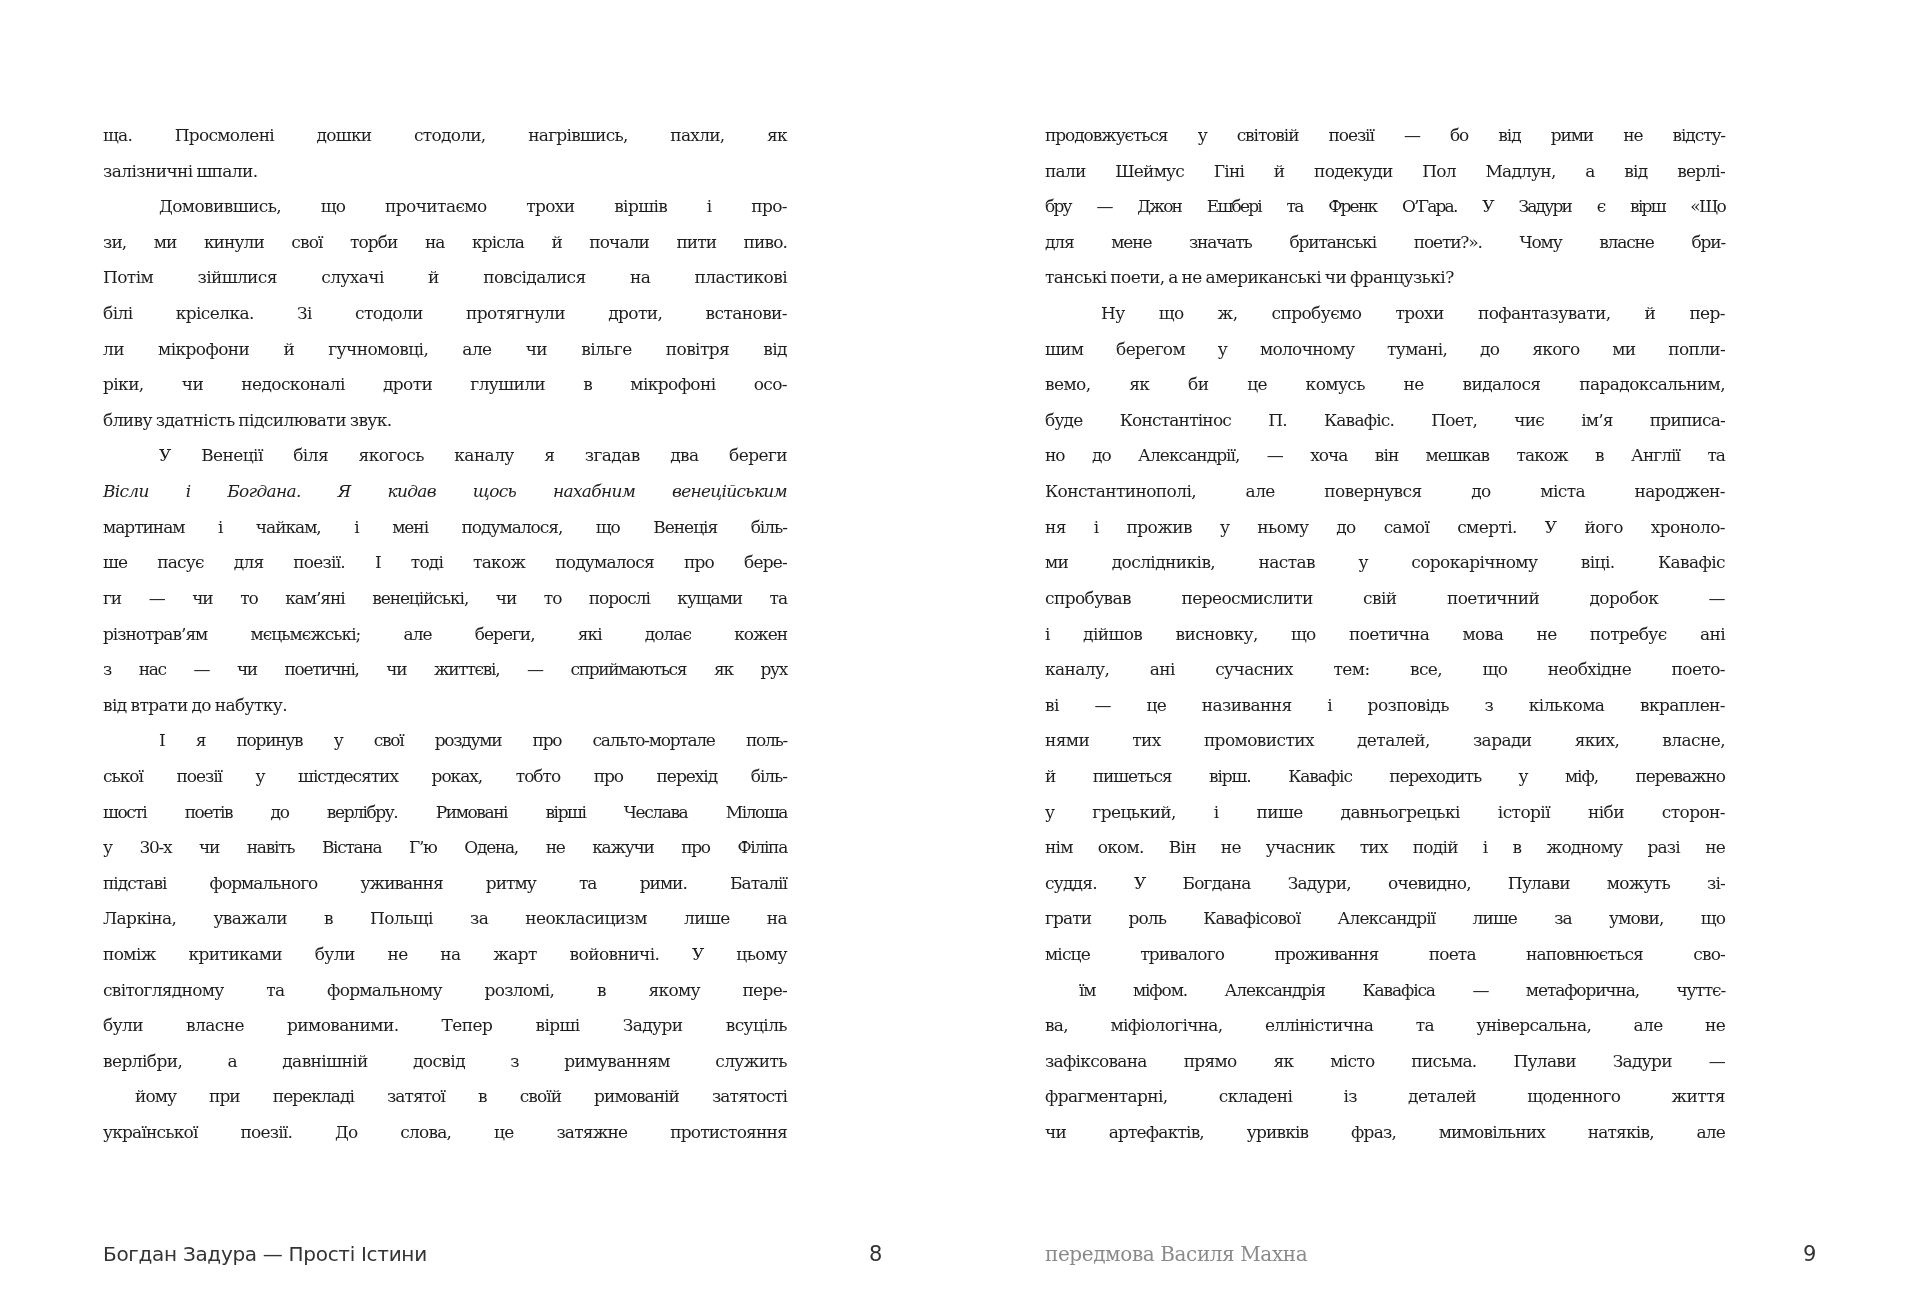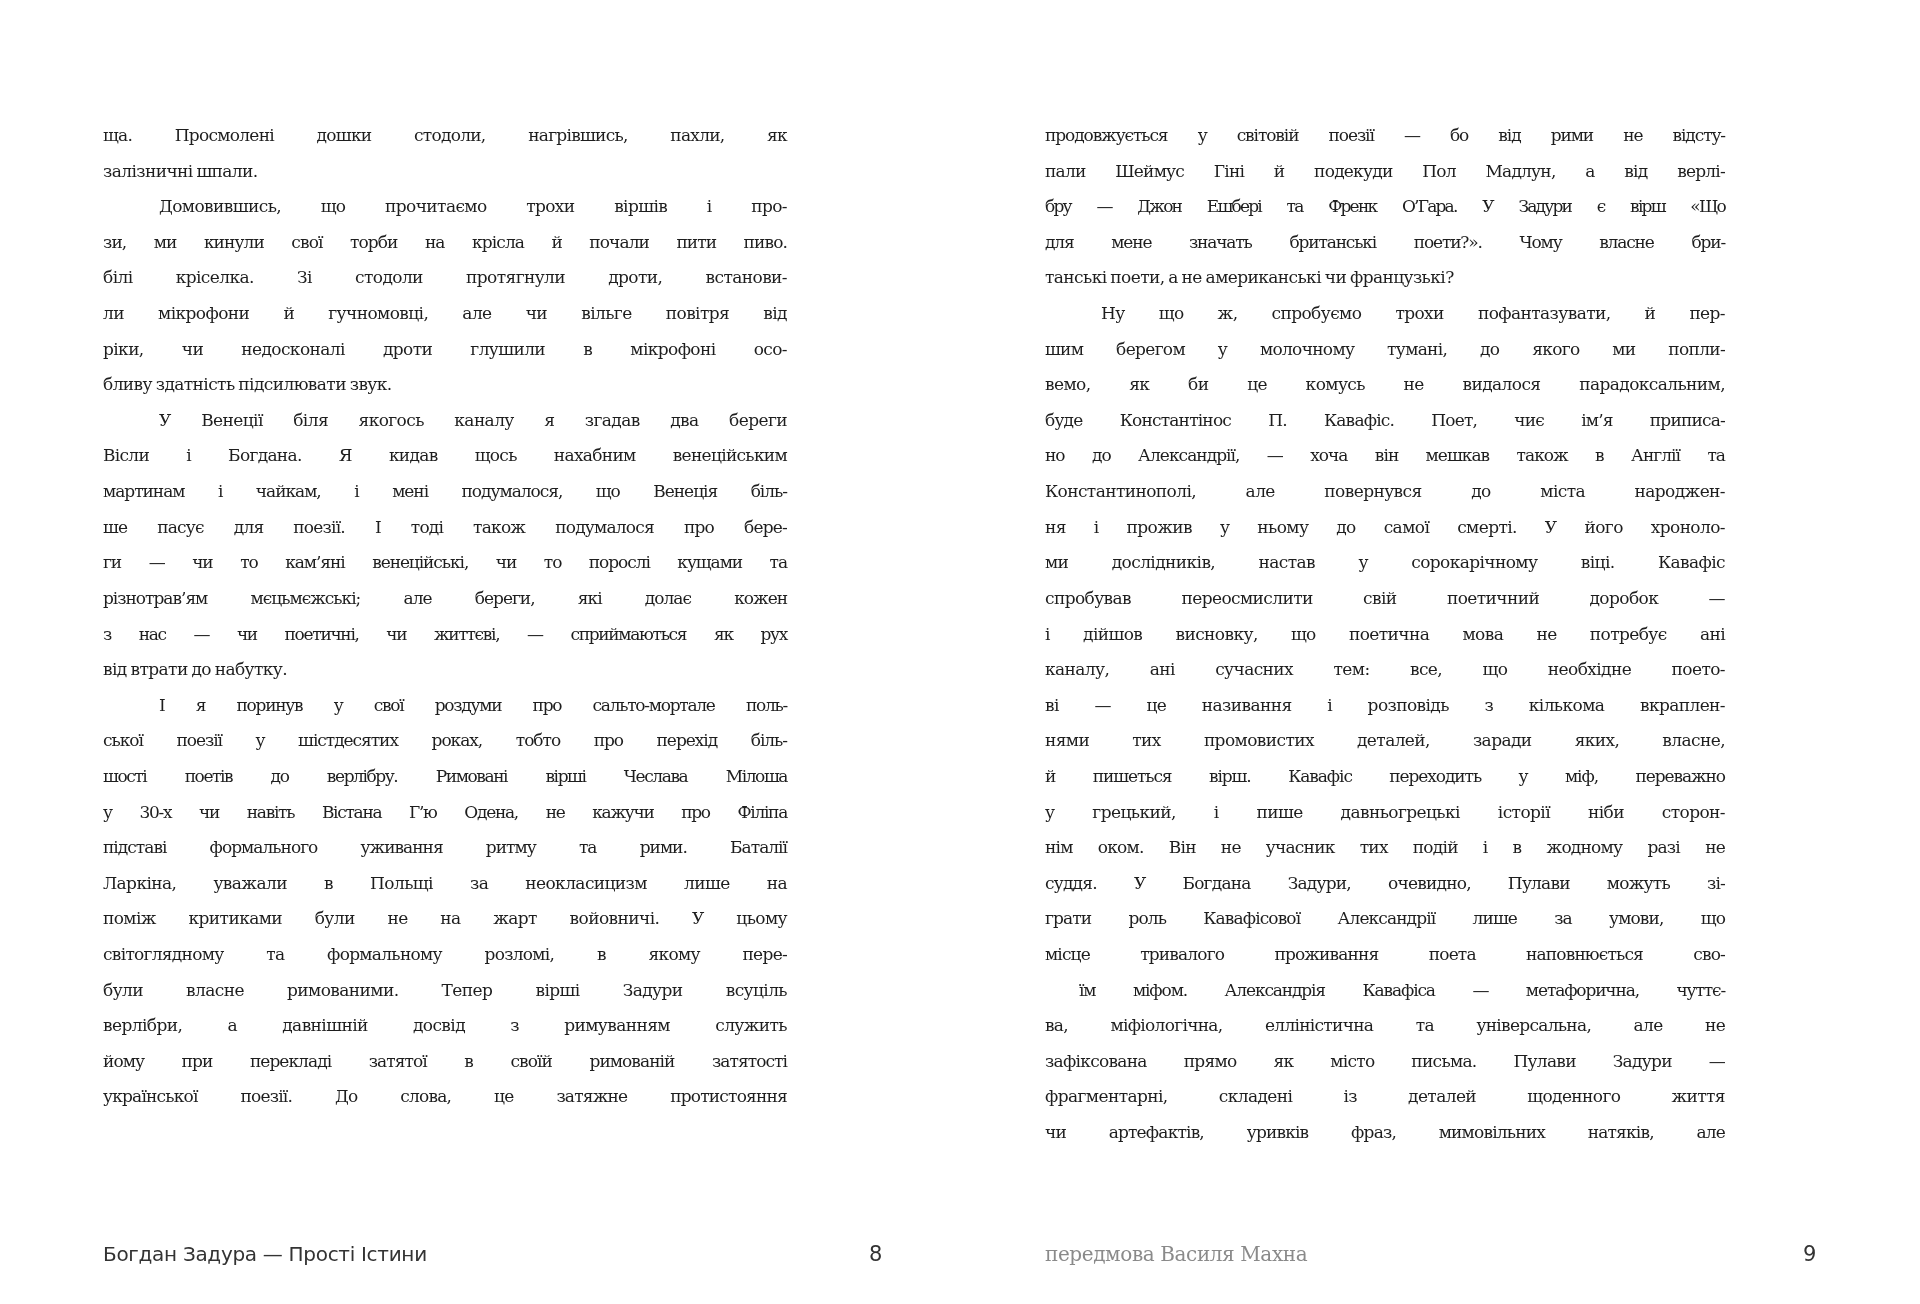--- a/index.html
+++ b/index.html
@@ -90,43 +90,44 @@
 </style>
 </head>
 <body>
 
 <div class="page page-left">
   <div class="column" id="left-column">
       <div class="line" style="letter-spacing: -0.737255px;"><span class="line-text" style="white-space: normal; width: 100%;">ща. Просмолені дошки стодоли, нагрівшись, пахли, як</span></div>
       <div class="line last"><span class="line-text" style="white-space: normal; width: 100%;">залізничні шпали.</span></div>
       <div class="line indent"><span class="line-text" style="white-space: normal; width: 100%;">Домовившись, що прочитаємо трохи віршів і про-</span></div>
       <div class="line" style="letter-spacing: -0.896296px;"><span class="line-text" style="white-space: normal; width: 100%;">зи, ми кинули свої торби на крісла й почали пити пиво.</span></div>
+      <div class="line"><span class="line-text" style="white-space: normal; width: 100%;">Потім зійшлися слухачі й повсідалися на пластикові</span></div>
       <div class="line"><span class="line-text" style="white-space: normal; width: 100%;">білі кріселка. Зі стодоли протягнули дроти, встанови-</span></div>
       <div class="line"><span class="line-text" style="white-space: normal; width: 100%;">ли мікрофони й гучномовці, але чи вільге повітря від</span></div>
       <div class="line"><span class="line-text" style="white-space: normal; width: 100%;">ріки, чи недосконалі дроти глушили в мікрофоні осо-</span></div>
       <div class="line last"><span class="line-text" style="white-space: normal; width: 100%;">бливу здатність підсилювати звук.</span></div>
       <div class="line indent"><span class="line-text" style="white-space: normal; width: 100%;">У Венеції біля якогось каналу я згадав два береги</span></div>
-      <div class="line" style="letter-spacing: -0.698039px;"><span class="line-text" style="white-space: normal; width: 100%;">Вісли і Богдана. Я кидав щось нахабним венеційським</span></div>
+      <div class="line" style="letter-spacing: -0.698039px; font-style: italic;"><span class="line-text" style="white-space: normal; width: 100%;">Вісли і Богдана. Я кидав щось нахабним венеційським</span></div>
       <div class="line" style="letter-spacing: -1.02593px;"><span class="line-text" style="white-space: normal; width: 100%;">мартинам і чайкам, і мені подумалося, що Венеція біль-</span></div>
       <div class="line" style="letter-spacing: -0.785185px;"><span class="line-text" style="white-space: normal; width: 100%;">ше пасує для поезії. І тоді також подумалося про бере-</span></div>
       <div class="line" style="letter-spacing: -1.07273px;"><span class="line-text" style="white-space: normal; width: 100%;">ги — чи то кам’яні венеційські, чи то порослі кущами та</span></div>
       <div class="line" style="letter-spacing: -1.01509px;"><span class="line-text" style="white-space: normal; width: 100%;">різнотрав’ям мєцьмєжські; але береги, які долає кожен</span></div>
       <div class="line" style="letter-spacing: -1.3037px;"><span class="line-text" style="white-space: normal; width: 100%;">з нас — чи поетичні, чи життєві, — сприймаються як рух</span></div>
       <div class="line last"><span class="line-text" style="white-space: normal; width: 100%;">від втрати до набутку.</span></div>
       <div class="line indent" style="letter-spacing: -1.26667px;"><span class="line-text" style="white-space: normal; width: 100%;">І я поринув у свої роздуми про сальто-мортале поль-</span></div>
       <div class="line" style="letter-spacing: -1.0386px;"><span class="line-text" style="white-space: normal; width: 100%;">ської поезії у шістдесятих роках, тобто про перехід біль-</span></div>
       <div class="line" style="letter-spacing: -1.41818px;"><span class="line-text" style="white-space: normal; width: 100%;">шості поетів до верлібру. Римовані вірші Чеслава Мілоша</span></div>
       <div class="line" style="letter-spacing: -1.29643px;"><span class="line-text" style="white-space: normal; width: 100%;">у 30-х чи навіть Вістана Г’ю Одена, не кажучи про Філіпа</span></div>
       <div class="line" style="letter-spacing: -0.984615px;"><span class="line-text" style="white-space: normal; width: 100%;">підставі формального уживання ритму та рими. Баталії</span></div>
       <div class="line"><span class="line-text" style="white-space: normal; width: 100%;">Ларкіна, уважали в Польщі за неокласицизм лише на</span></div>
       <div class="line"><span class="line-text" style="white-space: normal; width: 100%;">поміж критиками були не на жарт войовничі. У цьому</span></div>
       <div class="line" style="letter-spacing: -0.717647px;"><span class="line-text" style="white-space: normal; width: 100%;">світоглядному та формальному розломі, в якому пере-</span></div>
       <div class="line"><span class="line-text" style="white-space: normal; width: 100%;">були власне римованими. Тепер вірші Задури всуціль</span></div>
       <div class="line"><span class="line-text" style="white-space: normal; width: 100%;">верлібри, а давнішній досвід з римуванням служить</span></div>
-      <div class="line" style="letter-spacing: -0.951852px;"><span class="line-text" style="white-space: normal; width: 100%;">йому при перекладі затятої в своїй римованій затятості</span></div>
+      <div class="line" style="letter-spacing: -0.951852px; margin-left: 32px;"><span class="line-text" style="white-space: normal; width: 100%;">йому при перекладі затятої в своїй римованій затятості</span></div>
       <div class="line" style="letter-spacing: -0.807547px;"><span class="line-text" style="white-space: normal; width: 100%;">української поезії. До слова, це затяжне протистояння</span></div>
     </div>
   <div class="footer-title">Богдан Задура — Прості Істини</div>
   <div class="page-number">8</div>
 </div>
 
 <div class="page page-right">
   <div class="column" id="right-column">
       <div class="line" style="letter-spacing: -1.1px;"><span class="line-text" style="white-space: normal; width: 100%;">продовжується у світовій поезії — бо від рими не відсту-</span></div>
       <div class="line" style="letter-spacing: -0.773077px;"><span class="line-text" style="white-space: normal; width: 100%;">пали Шеймус Гіні й подекуди Пол Мадлун, а від верлі-</span></div>

